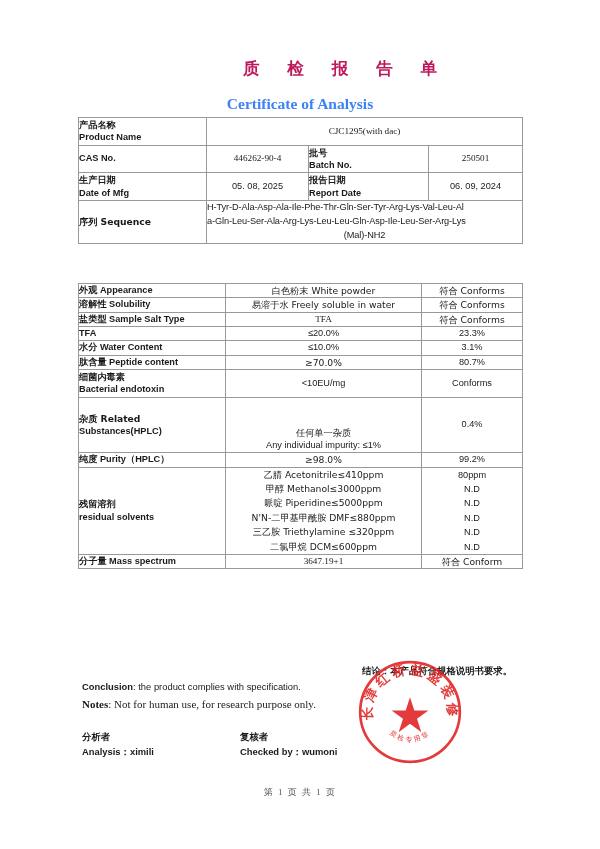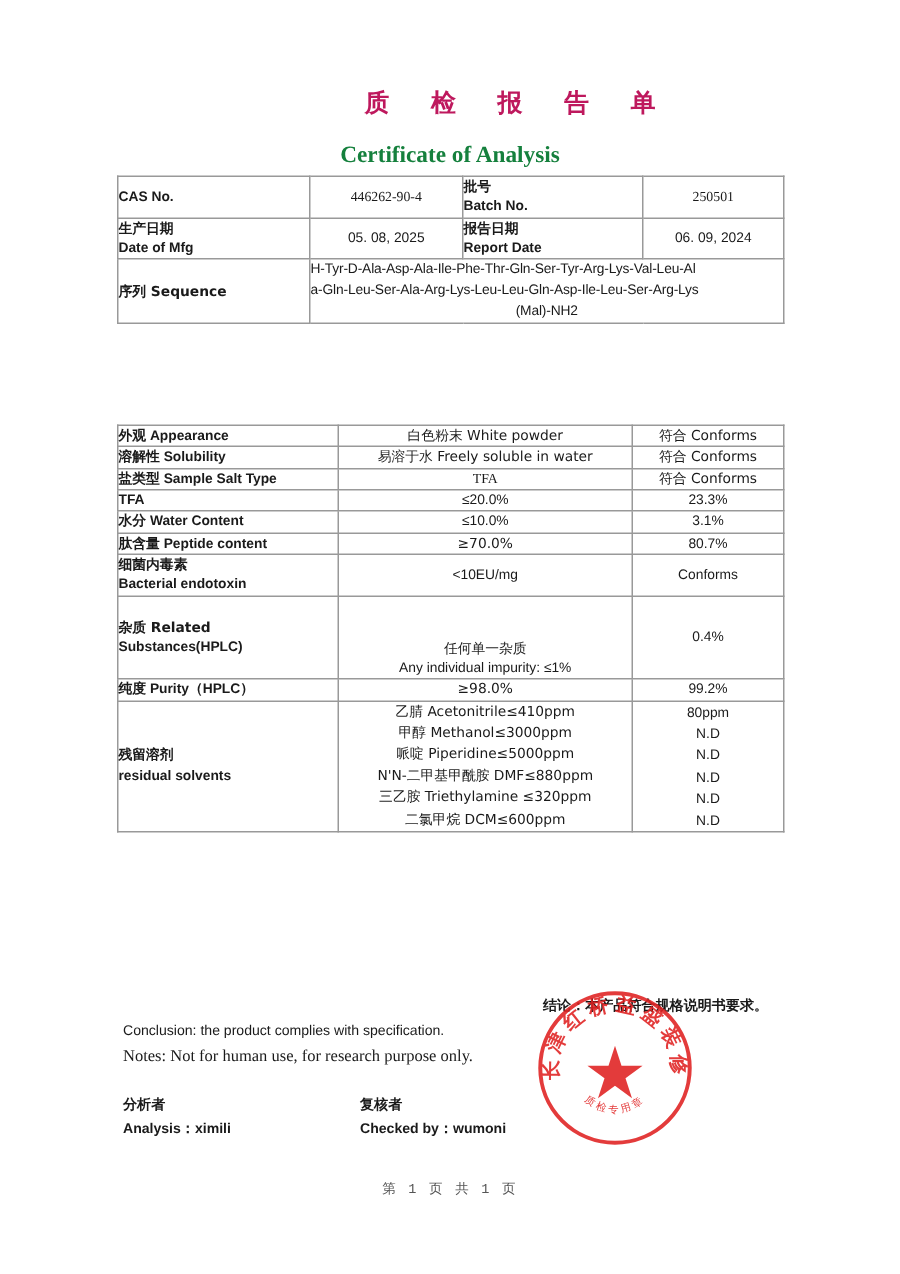--- a/index.html
+++ b/index.html
@@ -32,21 +32,21 @@
     color: #be185d;
     padding-left: 40px;
   }
   .en-title {
     position: absolute;
     left: 0; top: 95px; width: 600px;
     text-align: center;
     font-family: "Liberation Serif", serif;
     font-weight: bold;
     font-size: 15.5px;
-    color: #15803d;
+    color: #3b82f6;
   }
 
   
   table.doc {
     position: absolute;
     border-collapse: collapse;
     table-layout: fixed;
   }
   table.doc td {
     border: 1px solid #999;
@@ -96,21 +96,21 @@
   .res-stack { text-align: center; line-height: 1.56; padding: 3px 0; font-size: 8.8px; }
 
   
   .notes {
     position: absolute;
     left: 82px; top: 663px; width: 430px;
     font-size: 9.4px;
     line-height: 1.68;
   }
   .notes .ln { white-space: nowrap; }
-  .notes b { font-weight: normal; }
+  .notes b { font-weight: bold; }
   .notes .cn { font-family: "DejaVu Sans", sans-serif; font-weight: bold; text-align: right; }
   .notes .sf { font-family: "Liberation Serif", serif; font-size: 11px; }
   .notes .sf b { font-family: "Liberation Serif", serif; }
 
   
   .sig {
     position: absolute;
     top: 729px; left: 0; width: 588px;
     height: 40px;
   }
@@ -125,21 +125,21 @@
   #sig-checked  { left: 240px; }
   #sig-approved { left: 398px; }
   .sig-sub { font-weight: bold; }
   .sig-weak { font-weight: normal; color: #3b3b3b; }
 
   
   .footer {
     position: absolute;
     left: 0; top: 786px; width: 600px;
     text-align: center;
-    font-family: Liberation Mono, monospace;
+    font-family: Liberation Serif, serif;
     font-size: 9px;
     color: #555;
     letter-spacing: 1.5px;
   }
 
   
   .seal {
     position: absolute;
     left: 357px; top: 659px;
     width: 106px; height: 106px;
@@ -158,20 +158,27 @@
   <table class="doc" id="header-table">
     <colgroup>
       <col style="width:128px">
         <col style="width:102px">
         <col style="width:120px">
         <col style="width:94px">
     </colgroup>
     <tbody>
       <tr>
         <td class="lbl">
+          <div class="cn">产品名称</div>
+          <div>Product Name</div>
+        </td>
+        <td class="ctr serif" colspan="3">CJC1295(with dac)</td>
+      </tr>
+      <tr>
+        <td class="lbl">
           <div>CAS No.</div>
         </td>
         <td class="ctr serif-dk">446262-90-4</td>
         <td class="lbl">
           <div class="cn">批号</div>
           <div>Batch No.</div>
         </td>
         <td class="ctr serif-dk">250501</td>
       </tr>
       <tr>
@@ -278,20 +285,25 @@
         <td class="res-stack">
           <div>80ppm</div>
           <div>N.D</div>
           <div>N.D</div>
           <div>N.D</div>
           <div>N.D</div>
           <div>N.D</div>
         </td>
       </tr>
 
+      <tr>
+        <td class="lbl cn">分子量 Mass spectrum</td>
+        <td class="ctr serif-dk">3647.19+1</td>
+        <td class="ctr cnf">符合 Conform</td>
+      </tr>
     </tbody>
   </table>
 
   <div class="notes">
     <div class="ln cn">结论：本产品符合规格说明书要求。</div>
     <div class="ln"><b>Conclusion</b><span>: the product complies with specification.</span></div>
     <div class="ln sf"><b>Notes</b><span>: Not for human use, for research purpose only.</span></div>
   </div>
 
   <div class="sig">

